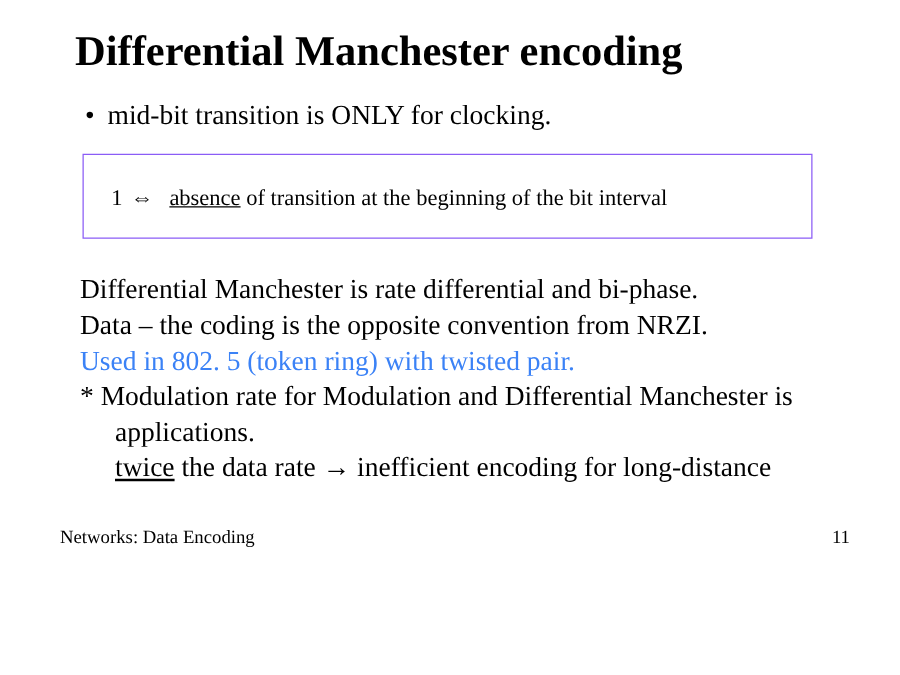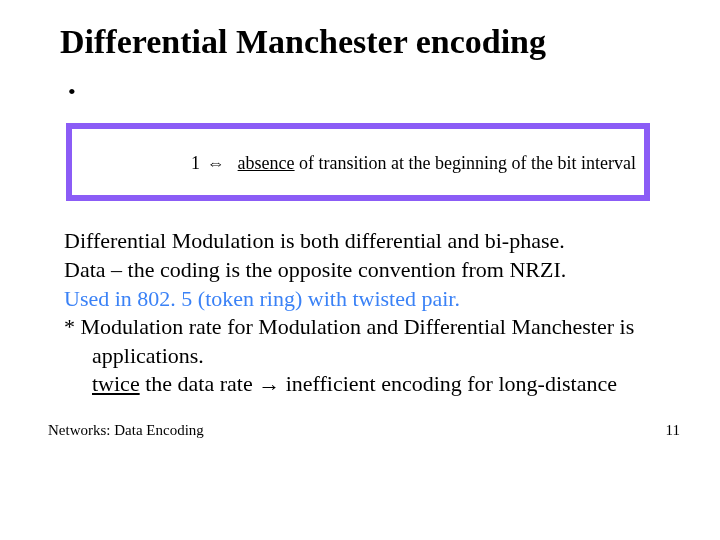--- a/index.html
+++ b/index.html
@@ -31,26 +31,25 @@
     align-items: flex-start;
     margin: 0 0 18px 8px;
     font-size: 22px;
   }
   .bullet-dot {
     width: 18px;
     flex: 0 0 18px;
     text-align: left;
   }
   .rule-box {
-    border: 6px solid #8b5cf6;
+    border: 1px solid #8b5cf6;
     margin: 0 20px 26px 6px;
     padding: 16px 8px 16px 22px;
     font-size: 18px;
     line-height: 1.35;
-    text-align: right;
   }
   .rule-line {
     margin: 6px 0 18px 0;
   }
   .rule-line:last-child { margin-bottom: 4px; }
   .arrow {
     font-family: Arial, sans-serif;
     display: inline-block;
     padding: 0 4px 0 2px;
   }
@@ -85,32 +84,33 @@
 </style>
 </head>
 <body>
 
 <div class="slide">
 
   <h1 class="title">Differential Manchester encoding</h1>
 
   <div class="bullet-row">
     <span class="bullet-dot">•</span>
+    <span>mid-bit transition is ONLY for clocking.</span>
   </div>
 
   <div class="rule-box">
     <div class="rule-line">
       <span>1</span>
       <span class="arrow">⇔</span>
       &nbsp;<span class="u">absence</span><span> of transition at the beginning of the bit interval</span>
     </div>
   </div>
 
   <div class="body-text">
-    <span>Differential Modulation is both differential and bi-phase.</span><br>
+    <span>Differential Manchester is rate differential and bi-phase.</span><br>
     <span>Data – the coding is the opposite convention from NRZI.</span><br>
     <span class="green">Used in 802. 5 (token ring) with twisted pair.</span><br>
     <span>* Modulation rate for Modulation and Differential Manchester is</span><br>
     <span class="indent-line">applications.</span>
     <span class="indent-line"><span class="u">twice</span><span> the data rate </span><span class="rarrow">→</span><span> inefficient encoding for long-distance</span></span>
   </div>
 
   <div class="footer">
     <span class="footer-center">Networks: Data Encoding</span>
     <span class="footer-page">11</span>

